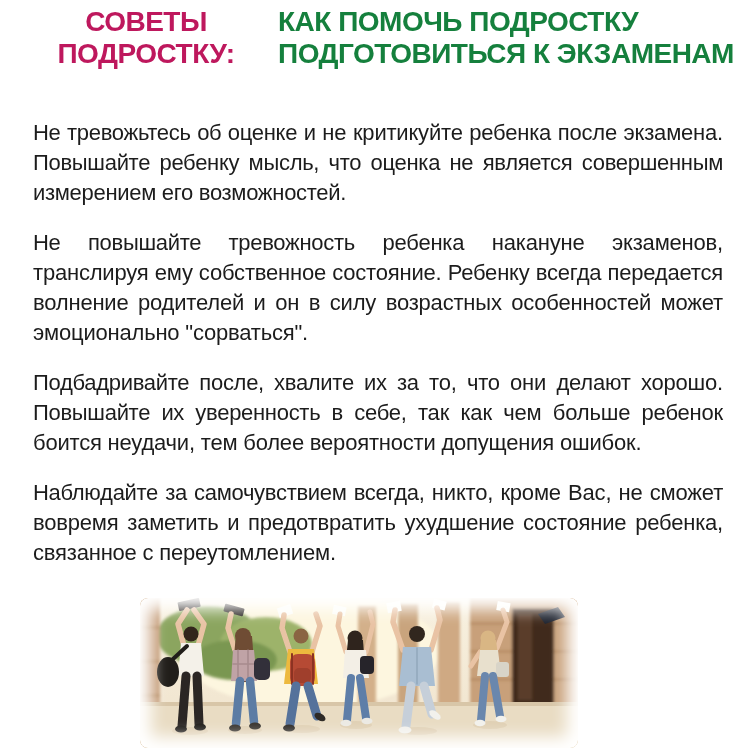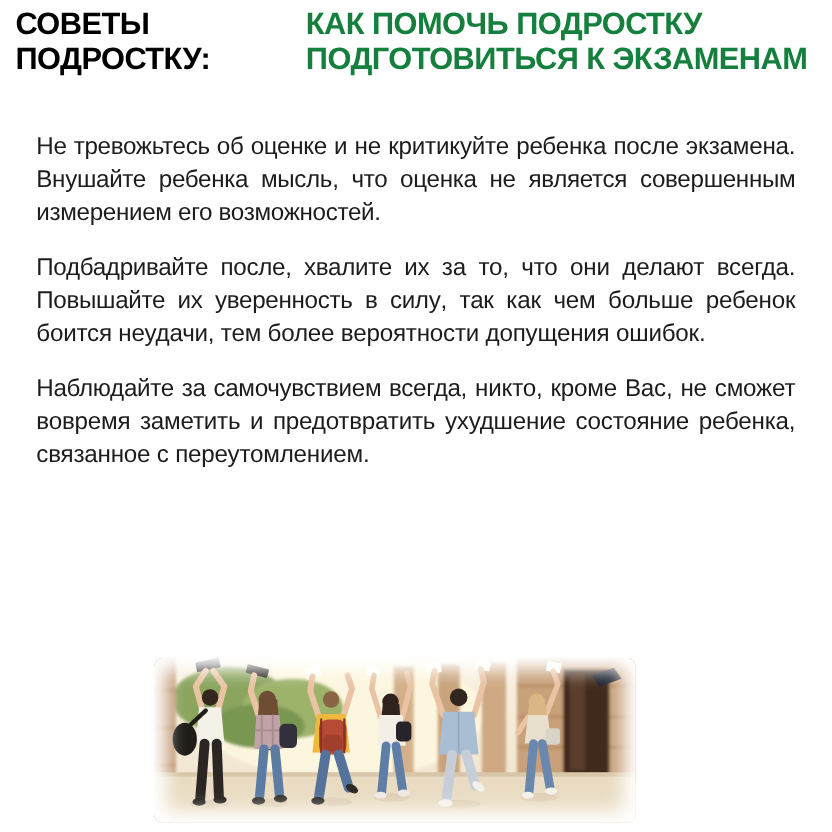--- a/index.html
+++ b/index.html
@@ -7,21 +7,21 @@
   .page{
     position:relative;width:756px;height:756px;background:#ffffff;
     font-family:"Liberation Sans","DejaVu Sans",sans-serif;overflow:hidden;
   }
   
   .hdr{position:absolute;top:6px;left:14px;right:14px;display:flex;}
   .hdr-left,.hdr-right{
     font-weight:700;font-size:28px;line-height:32px;letter-spacing:-0.5px;
     white-space:nowrap;
   }
-  .hdr-left{color:#000000;width:264px;flex:0 0 auto;}
+  .hdr-left{color:#be185d;width:264px;flex:0 0 auto;text-align:center;}
   .hdr-right{color:#15803d;flex:1;}
   
   .advice{
     position:absolute;top:118px;left:33px;width:690px;
     color:#1c1c1c;font-size:22px;line-height:30px;letter-spacing:-0.2px;
     text-align:justify;
   }
   .advice p{margin:0 0 20px 0;}
   .advice .b{font-weight:400;letter-spacing:-0.3px;}
   
@@ -45,22 +45,23 @@
       <div>СОВЕТЫ</div>
       <div>ПОДРОСТКУ:</div>
     </div>
     <div class="hdr-right">
       <div>КАК ПОМОЧЬ ПОДРОСТКУ</div>
       <div>ПОДГОТОВИТЬСЯ К ЭКЗАМЕНАМ</div>
     </div>
   </header>
 
   <main class="advice">
-    <p><span class="b">Не тревожьтесь об оценке</span><span> и не критикуйте ребенка после экзамена. </span><span class="b">Внушайте ребенка мысль, что оценка не является совершенным измерением его возможностей.</span></p>
-    <p><span class="b">Подбадривайте после, хвалите их</span><span> за то, что они делают всегда. </span><span class="b">Повышайте их уверенность в силу</span><span>, так как чем больше ребенок боится неудачи, тем более вероятности допущения ошибок.</span></p>
+    <p><span class="b">Не тревожьтесь об оценке</span><span> и не критикуйте ребенка после экзамена. </span><span class="b">Повышайте ребенку мысль, что оценка не является совершенным измерением его возможностей.</span></p>
+    <p><span class="b">Не повышайте тревожность</span><span> ребенка накануне экзаменов, транслируя ему собственное состояние. Ребенку всегда передается волнение родителей и он в силу возрастных особенностей может эмоционально "сорваться".</span></p>
+    <p><span class="b">Подбадривайте после, хвалите их</span><span> за то, что они делают хорошо. </span><span class="b">Повышайте их уверенность в себе</span><span>, так как чем больше ребенок боится неудачи, тем более вероятности допущения ошибок.</span></p>
     <p><span class="b">Наблюдайте за самочувствием всегда</span><span>, никто, кроме Вас, не сможет вовремя заметить и предотвратить ухудшение состояние ребенка, связанное с переутомлением.</span></p>
   </main>
 
   <figure class="photo" role="img" aria-label="Шестеро подростков со спины идут по школьному коридору, подняв руки с экзаменационными листами и академическими шапочками">
     <svg width="438" height="150" viewBox="0 0 438 150" xmlns="http://www.w3.org/2000/svg">
       <defs>
         <linearGradient id="bg" x1="0" y1="0" x2="0" y2="1">
           <stop offset="0" stop-color="#f8f1e0"></stop>
           <stop offset="1" stop-color="#efe2cb"></stop>
         </linearGradient>

